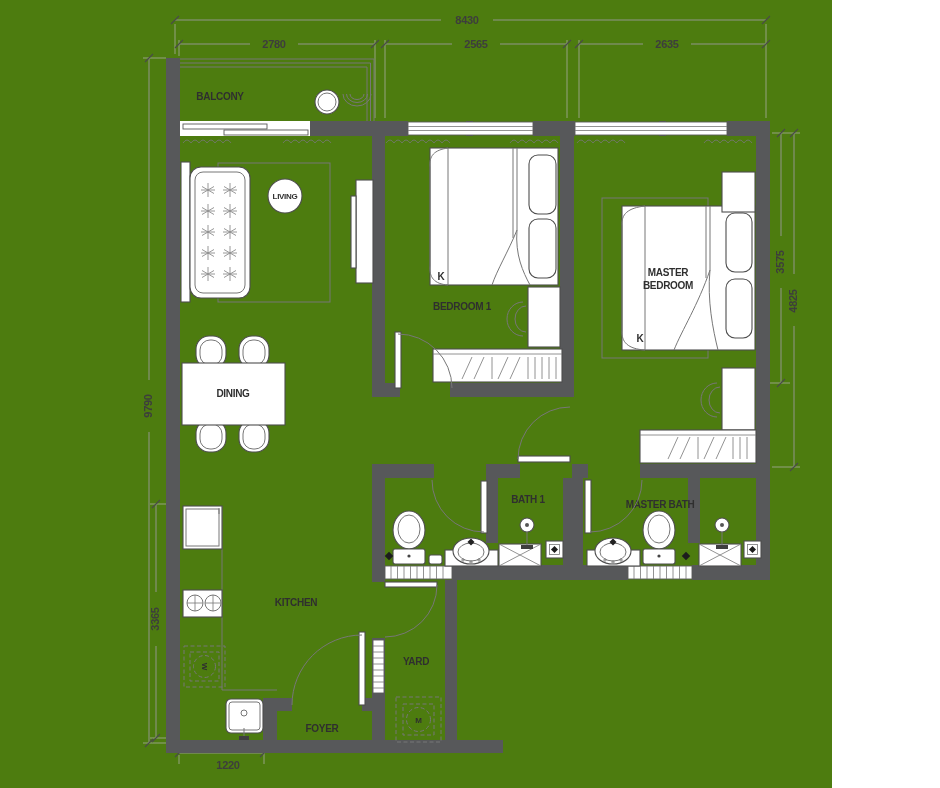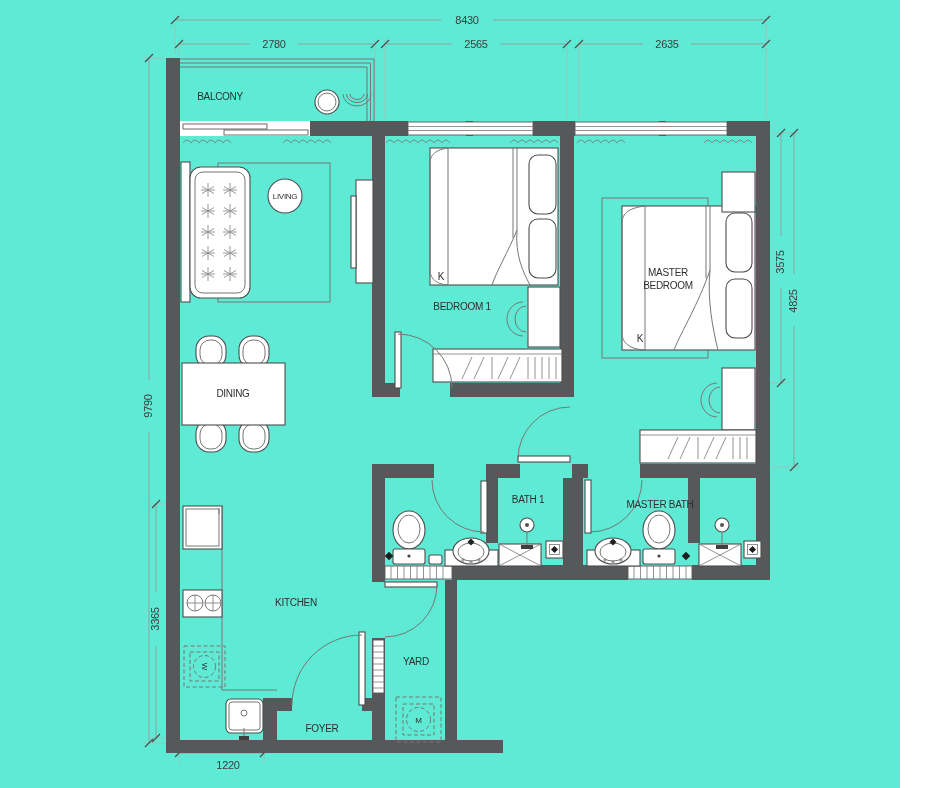--- a/index.html
+++ b/index.html
@@ -1,19 +1,19 @@
 <!DOCTYPE html>
 <html style="--wall: #57585a; --furniture-line: #777777; --dim-line: #9a9a9a; --text: #2f2f2f;"><head>
 <meta charset="utf-8">
 <style>
   :root{
     --wall:#57585a; --furniture-line:#777777; --dim-line:#9a9a9a; --text:#2f2f2f;
   }
   html,body{margin:0;padding:0;background:#ffffff;}
-  .stage{position:relative;width:900px;height:788px;background:#5eead4;overflow:hidden;}
+  .stage{position:relative;width:832px;height:788px;background:#4d7c0f;overflow:hidden;font-weight:bold;}
   svg{display:block}
   text{font-family:"Liberation Sans", sans-serif; fill:var(--text); letter-spacing:-0.3px;}
   .rm{font-size:10px;text-anchor:middle;}
   .sm{font-size:8px;text-anchor:middle;}
   .kl{font-size:10px;text-anchor:middle;}
   .dm{font-size:11px;text-anchor:middle;fill:#3d3d3d;}
   .w{fill:var(--wall);stroke:none;}
   .ln{stroke:var(--furniture-line);fill:none;stroke-width:1;}
   .thin{stroke-width:0.8;}
   .fx{stroke:#4e4e4e;fill:#ffffff;stroke-width:1.1;}

